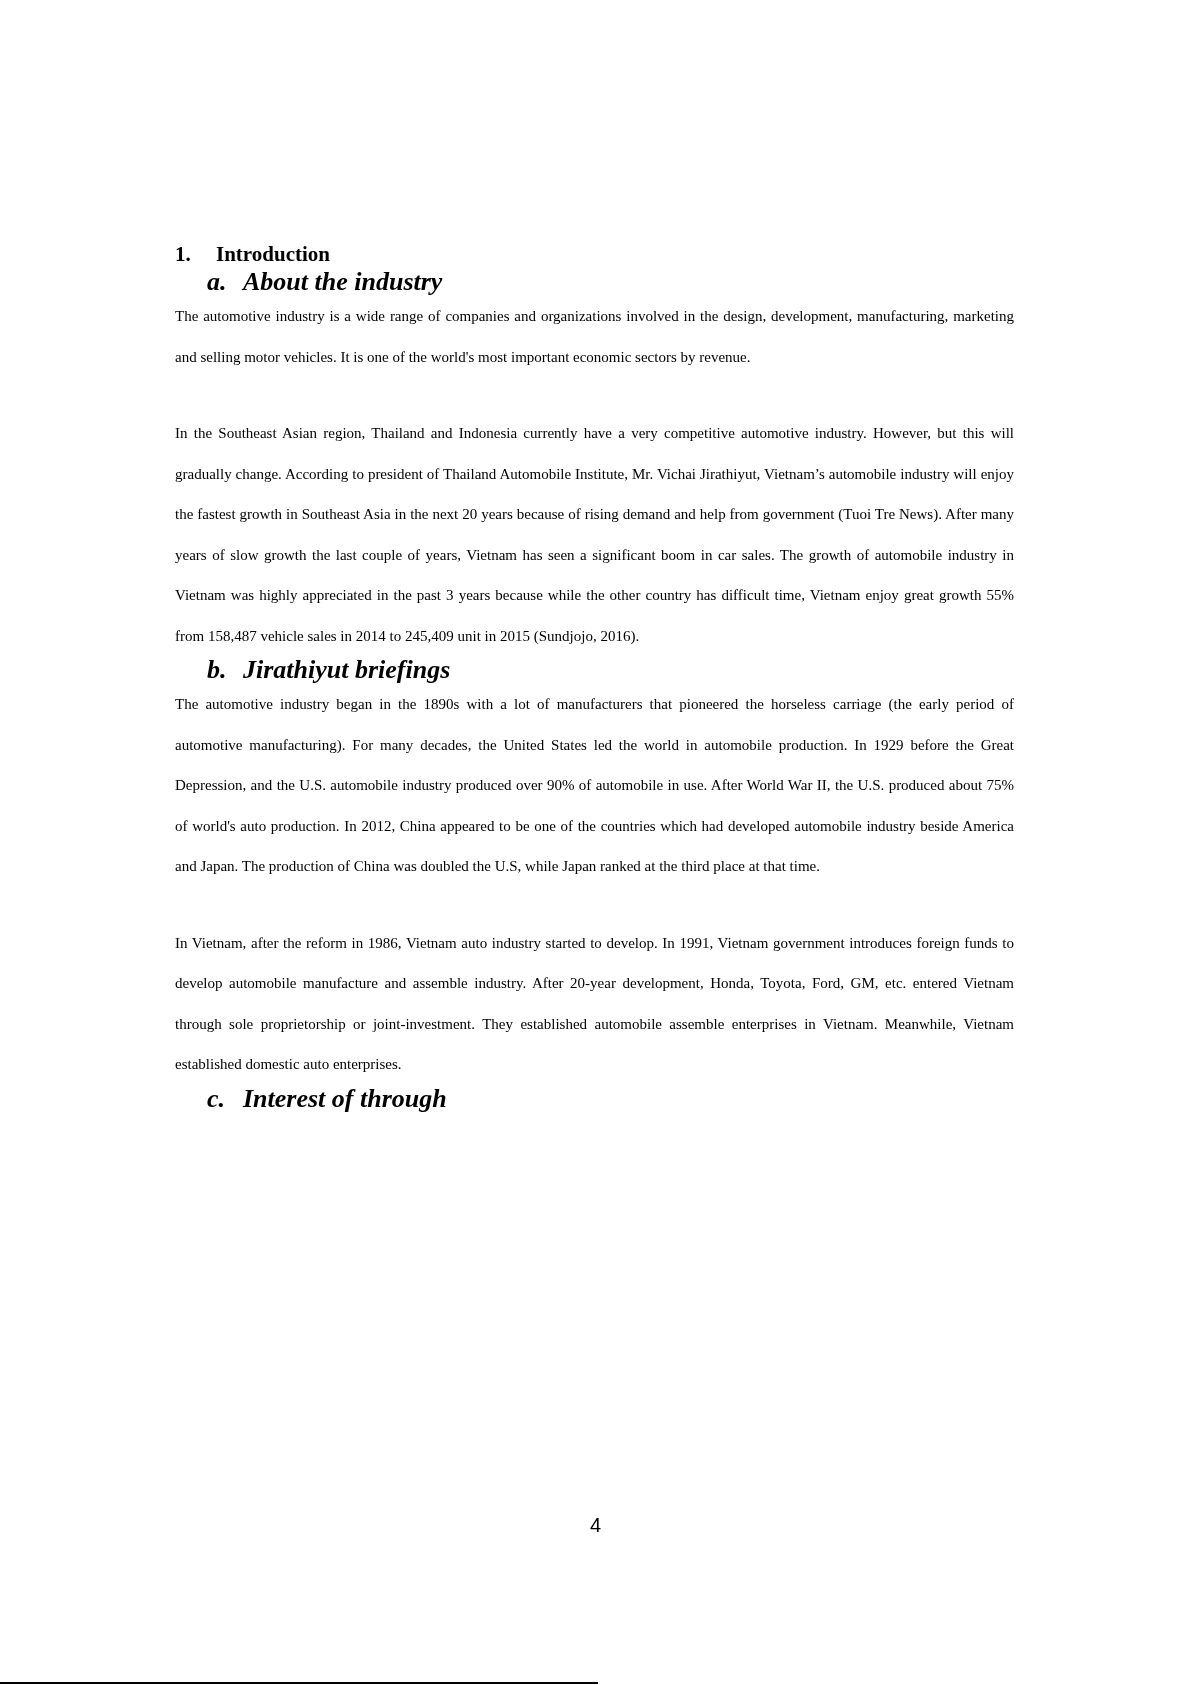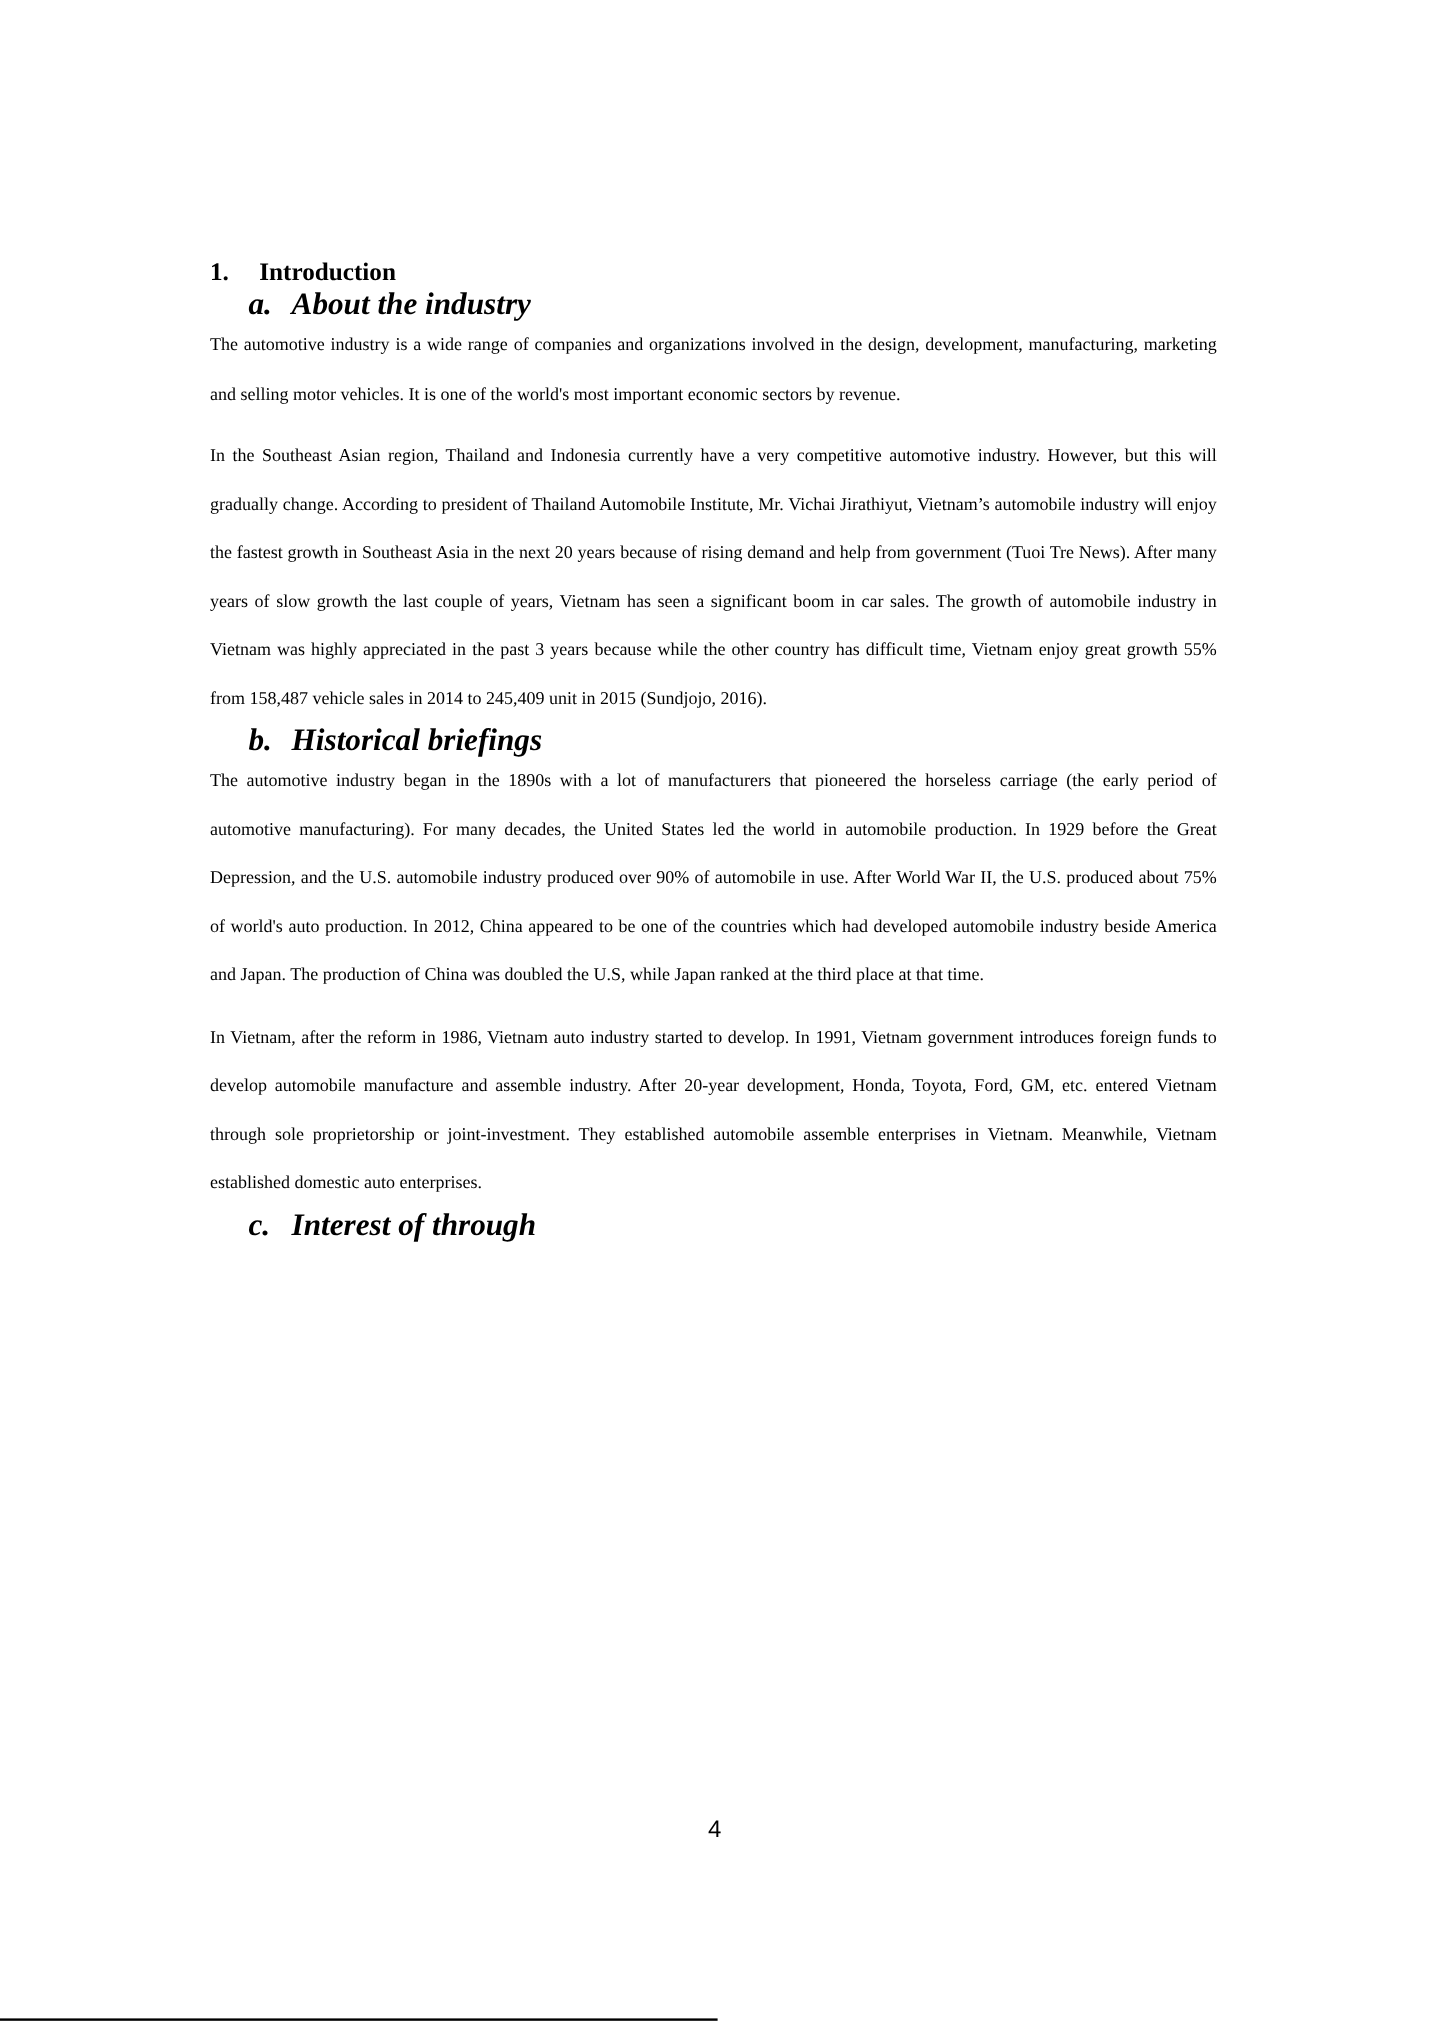--- a/index.html
+++ b/index.html
@@ -16,21 +16,21 @@
     color: #000000;
   }
   .page {
     position: absolute;
     left: 0; top: 0;
     width: 1191px; height: 1685px;
   }
   .content {
     position: absolute;
     left: 175px;
-    top: 212px;
+    top: 240px;
     width: 839px;
   }
   .h1 {
     font-weight: bold;
     font-size: 21px;
     line-height: 28px;
     height: 28px;
     white-space: nowrap;
   }
   .h1 .num { display: inline-block; width: 41px; }
@@ -43,21 +43,21 @@
     padding-left: 32px;
     white-space: nowrap;
   }
   .h2 .num { display: inline-block; width: 36px; }
   .para {
     font-size: 15px;
     line-height: 40.5px;
     text-align: justify;
     margin: 0;
   }
-  .para + .para { margin-top: 11px; }
+  .para + .para { margin-top: 36px; }
   .h2 + .para { margin-top: 0; }
   .para + .h2 { margin-top: 0; }
 
   .page-number {
     position: absolute;
     left: 0;
     width: 1191px;
     top: 1514px;
     text-align: center;
     font-family: "Liberation Sans", "DejaVu Sans", sans-serif;
@@ -82,21 +82,21 @@
       <span class="num">1.</span><span>Introduction</span>
     </div>
 
     <div class="h2">
       <span class="num">a.</span><span>About the industry</span>
     </div>
     <p class="para">The automotive industry is a wide range of companies and organizations involved in the design, development, manufacturing, marketing and selling motor vehicles. It is one of the world's most important economic sectors by revenue.</p>
     <p class="para">In the Southeast Asian region, Thailand and Indonesia currently have a very competitive automotive industry. However, but this will gradually change. According to president of Thailand Automobile Institute, Mr. Vichai Jirathiyut, Vietnam’s automobile industry will enjoy the fastest growth in Southeast Asia in the next 20 years because of rising demand and help from government (Tuoi Tre News). After many years of slow growth the last couple of years, Vietnam has seen a significant boom in car sales. The growth of automobile industry in Vietnam was highly appreciated in the past 3 years because while the other country has difficult time, Vietnam  enjoy great growth 55% from 158,487 vehicle sales in 2014 to 245,409 unit in 2015 (Sundjojo, 2016).</p>
 
     <div class="h2">
-      <span class="num">b.</span><span>Historical briefings</span>
+      <span class="num">b.</span><span>Jirathiyut briefings</span>
     </div>
     <p class="para">The automotive industry began in the 1890s with a lot of manufacturers that pioneered the horseless carriage (the early period of automotive manufacturing). For many decades, the United States led the world in automobile production. In 1929 before the Great Depression, and the U.S. automobile industry produced over 90% of automobile in use. After World War II, the U.S. produced about 75% of world's auto production. In 2012, China appeared to be one of the countries which had developed automobile industry beside America and Japan. The production of China was doubled the U.S, while Japan ranked at the third place at that time.</p>
     <p class="para">In Vietnam, after the reform in 1986, Vietnam auto industry started to develop. In 1991, Vietnam government introduces foreign funds to develop automobile manufacture and assemble industry. After 20-year development, Honda, Toyota, Ford, GM, etc. entered Vietnam through sole proprietorship or joint-investment. They established automobile assemble enterprises in Vietnam. Meanwhile, Vietnam established domestic auto enterprises.</p>
 
     <div class="h2">
       <span class="num">c.</span><span>Interest of through</span>
     </div>
 
   </div>
 

